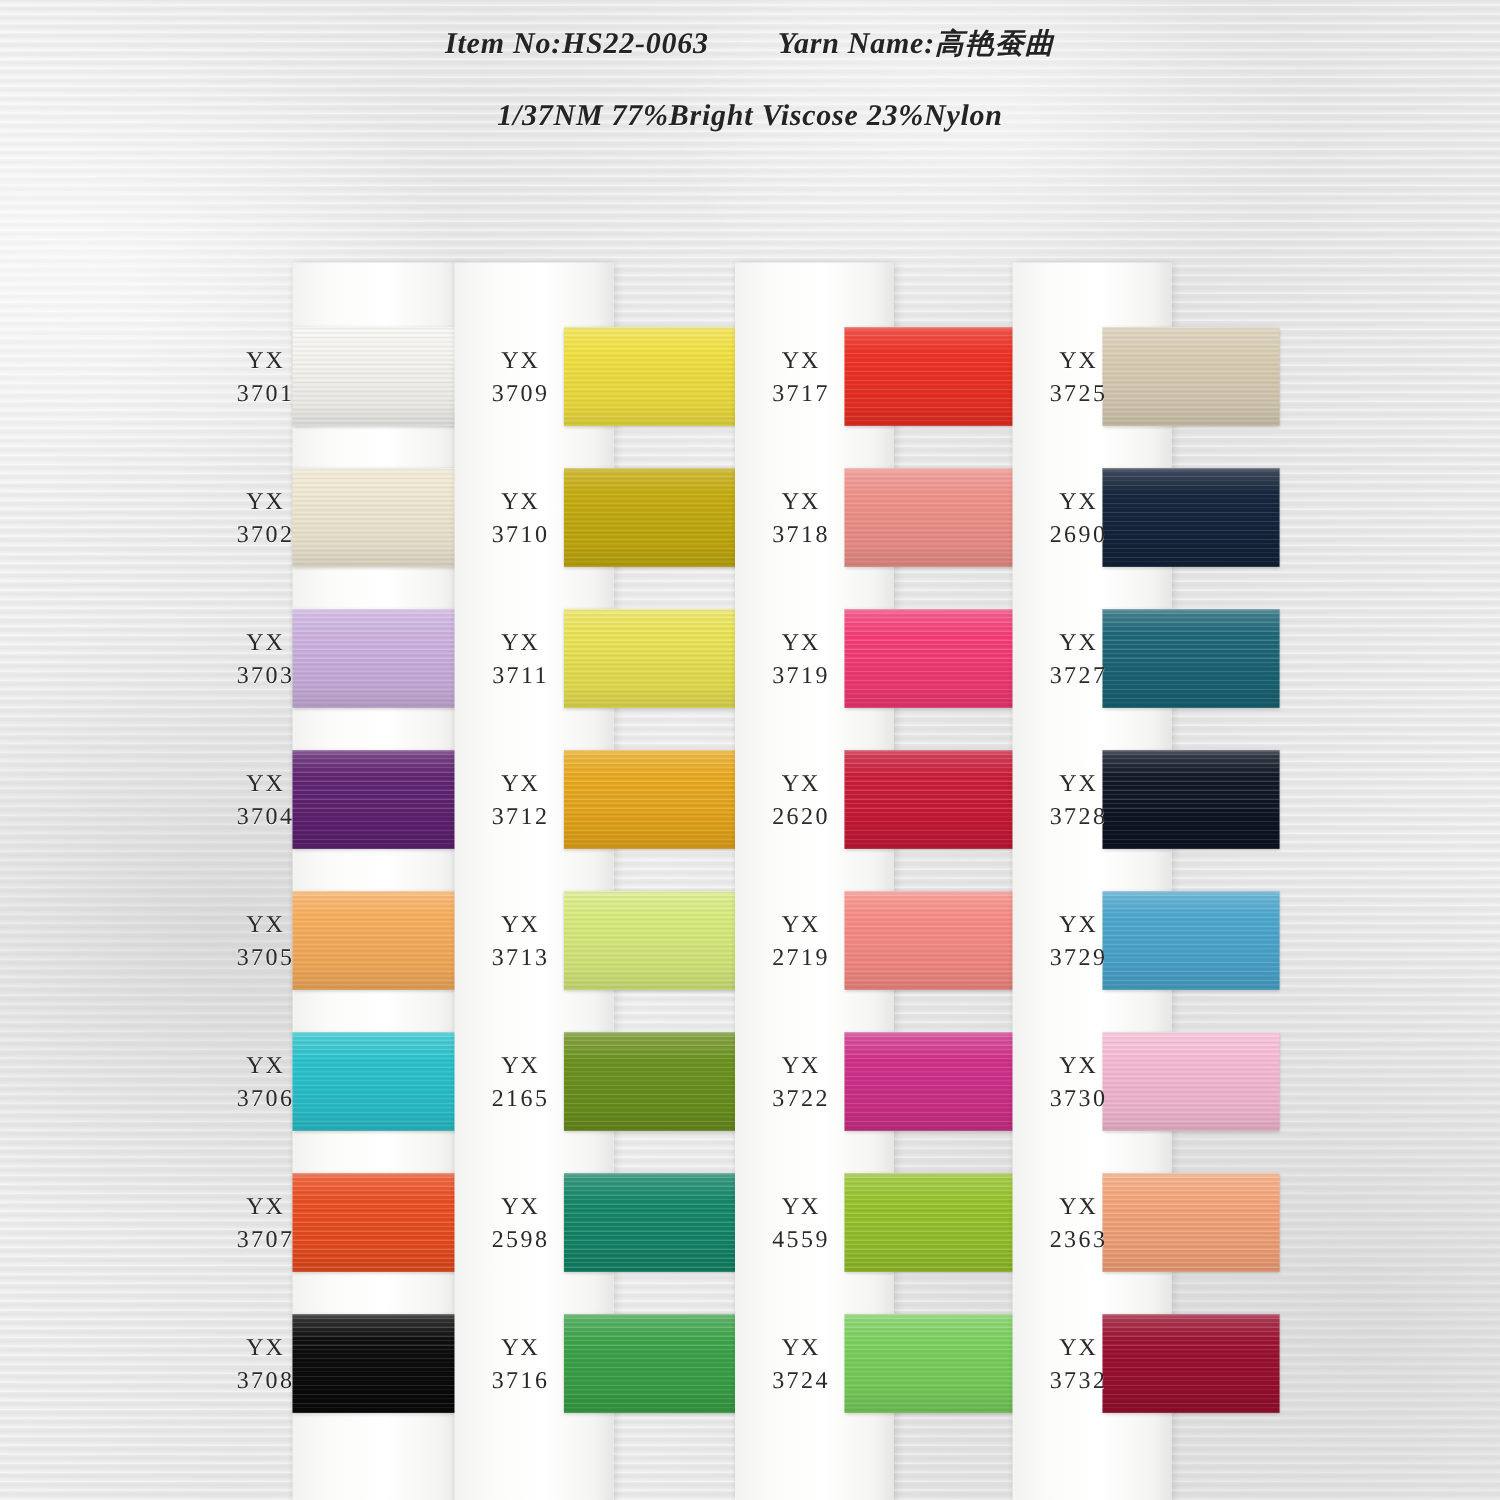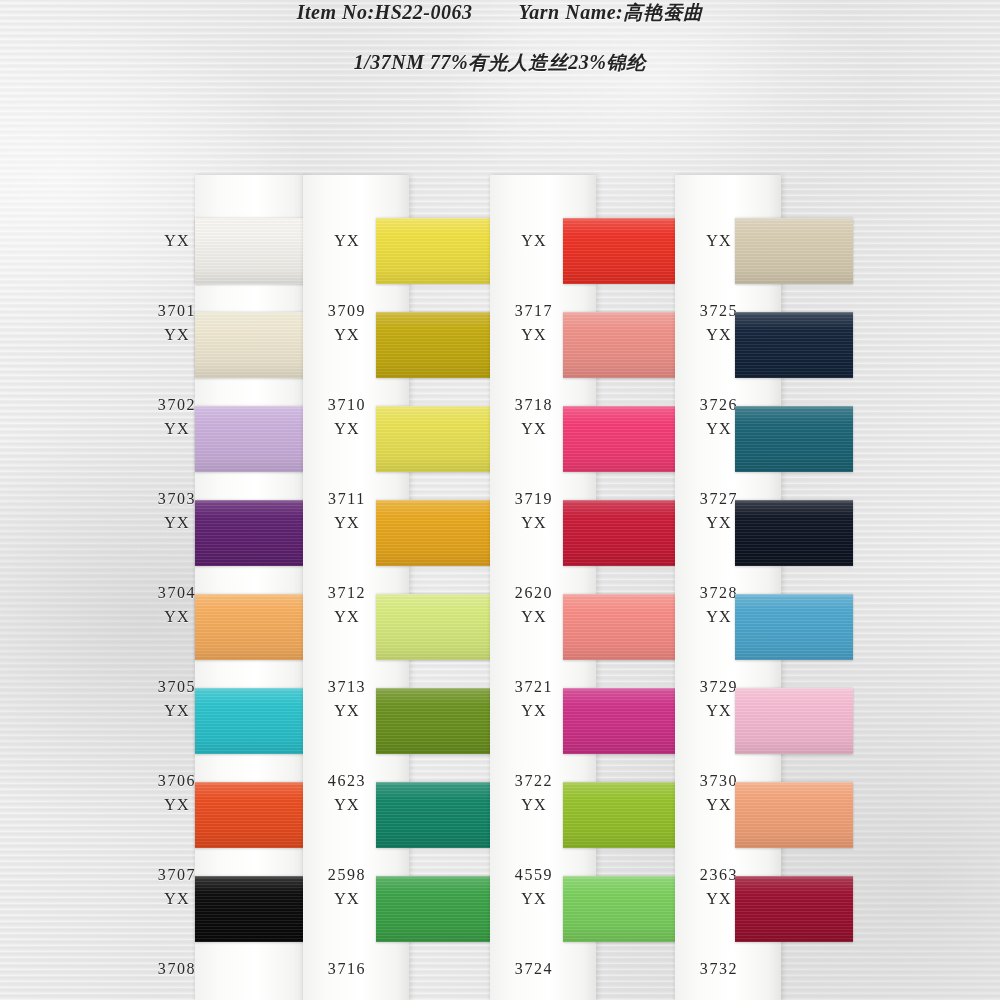--- a/index.html
+++ b/index.html
@@ -36,21 +36,21 @@
     text-align:center;z-index:5;
     color:#242424;
   }
   .hline{
     font-family:"Liberation Serif", serif;
     font-style:italic;font-weight:bold;
     letter-spacing:0.5px;
     text-shadow:0 1px 0 rgba(255,255,255,0.8);
     white-space:nowrap;
   }
-  #line1{font-size:20px;}
+  #line1{font-size:20px;margin-top:16px;}
   #line1 .gap{display:inline-block;width:46px;}
   #line2{font-size:20px;margin-top:24px;}
   #line3{font-size:20px;margin-top:24px;}
   .cjk{font-family:"DejaVu Sans", sans-serif;font-style:italic;font-weight:bold;font-size:19px;letter-spacing:1px;}
 
   
   #cards{position:absolute;left:0;top:0;width:1000px;height:756px;z-index:4;}
 
   .card{
     position:absolute;
@@ -89,34 +89,32 @@
     position:absolute;
     width:74px;
     text-align:center;
     color:#2a2a2a;
     font-family:"Liberation Serif", serif;
     font-size:16px;
     line-height:22px;
     letter-spacing:1.2px;
     text-shadow:0 1px 0 rgba(255,255,255,0.75);
   }
-  .lbl .code{letter-spacing:1.6px;margin-top:48px;}
+  .lbl .code{letter-spacing:1.6px;}
 </style>
 </head>
 <body>
 
 <div id="backdrop"></div>
 
 <div id="header">
   <div class="hline" id="line1">
     <span>Item No:</span><span>HS22-0063</span><span class="gap"></span><span>Yarn Name:</span><span class="cjk">高艳蚕曲</span>
   </div>
-  <div class="hline" id="line3">
-    <span>1/37NM 77%</span><span class="cjk">有光人造丝</span><span>23%</span><span class="cjk">锦纶</span>
-  </div>
+  <div class="hline" id="line2">1/37NM 77%Bright Viscose 23%Nylon</div>
 </div>
 
 <div id="cards">
     <div class="card" style="left: 195px; width: 112px;"></div>
     <div class="swatch" style="left: 195px; width: 114px; top: 218px; background: rgb(246, 244, 239);">
       <div class="edge"></div>
       <div class="sheen"></div>
     </div>
     <div class="lbl" style="left: 140px; top: 230px;">
       <div>YX</div>
@@ -218,21 +216,21 @@
     <div class="lbl" style="left: 310px; top: 606px;">
       <div>YX</div>
       <div class="code">3713</div>
     </div>
     <div class="swatch" style="left: 376px; width: 116px; top: 688px; background: rgb(107, 145, 30);">
       <div class="edge"></div>
       <div class="sheen"></div>
     </div>
     <div class="lbl" style="left: 310px; top: 700px;">
       <div>YX</div>
-      <div class="code">4623</div>
+      <div class="code">2165</div>
     </div>
     <div class="swatch" style="left: 376px; width: 116px; top: 782px; background: rgb(18, 133, 103);">
       <div class="edge"></div>
       <div class="sheen"></div>
     </div>
     <div class="lbl" style="left: 310px; top: 794px;">
       <div>YX</div>
       <div class="code">2598</div>
     </div>
     <div class="swatch" style="left: 376px; width: 116px; top: 876px; background: rgb(58, 162, 71);">
@@ -275,21 +273,21 @@
     <div class="lbl" style="left: 497px; top: 512px;">
       <div>YX</div>
       <div class="code">2620</div>
     </div>
     <div class="swatch" style="left: 563px; width: 116px; top: 594px; background: rgb(247, 139, 132);">
       <div class="edge"></div>
       <div class="sheen"></div>
     </div>
     <div class="lbl" style="left: 497px; top: 606px;">
       <div>YX</div>
-      <div class="code">3721</div>
+      <div class="code">2719</div>
     </div>
     <div class="swatch" style="left: 563px; width: 116px; top: 688px; background: rgb(207, 48, 136);">
       <div class="edge"></div>
       <div class="sheen"></div>
     </div>
     <div class="lbl" style="left: 497px; top: 700px;">
       <div>YX</div>
       <div class="code">3722</div>
     </div>
     <div class="swatch" style="left: 563px; width: 116px; top: 782px; background: rgb(149, 194, 41);">
@@ -316,21 +314,21 @@
     <div class="lbl" style="left: 682px; top: 230px;">
       <div>YX</div>
       <div class="code">3725</div>
     </div>
     <div class="swatch" style="left: 735px; width: 118px; top: 312px; background: rgb(19, 35, 58);">
       <div class="edge"></div>
       <div class="sheen"></div>
     </div>
     <div class="lbl" style="left: 682px; top: 324px;">
       <div>YX</div>
-      <div class="code">3726</div>
+      <div class="code">2690</div>
     </div>
     <div class="swatch" style="left: 735px; width: 118px; top: 406px; background: rgb(26, 100, 117);">
       <div class="edge"></div>
       <div class="sheen"></div>
     </div>
     <div class="lbl" style="left: 682px; top: 418px;">
       <div>YX</div>
       <div class="code">3727</div>
     </div>
     <div class="swatch" style="left: 735px; width: 118px; top: 500px; background: rgb(14, 20, 35);">

